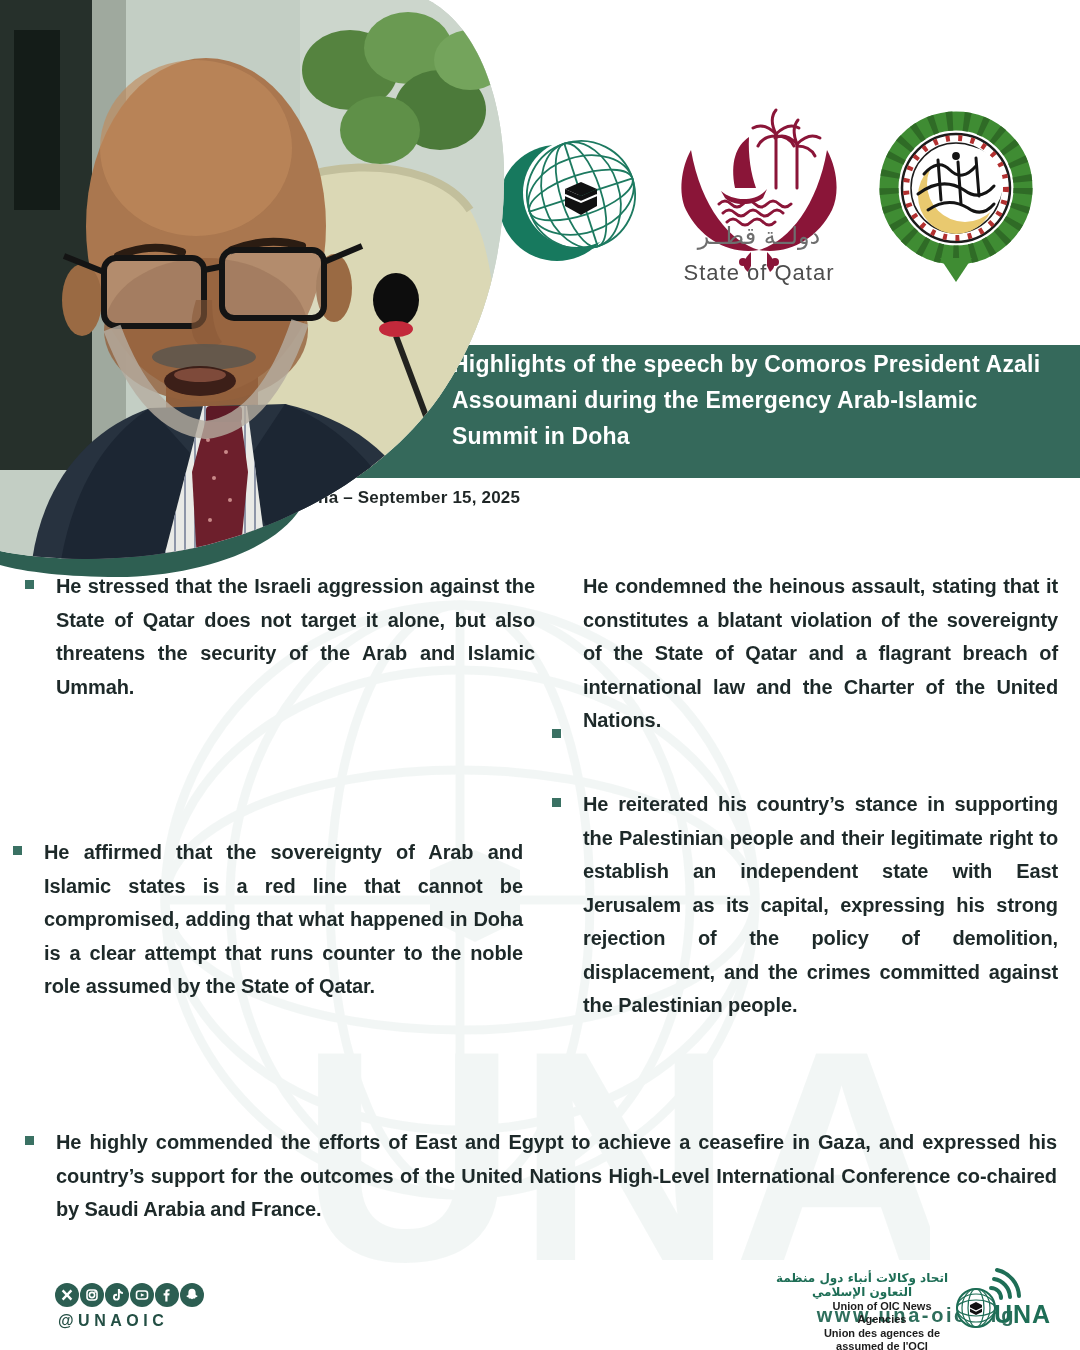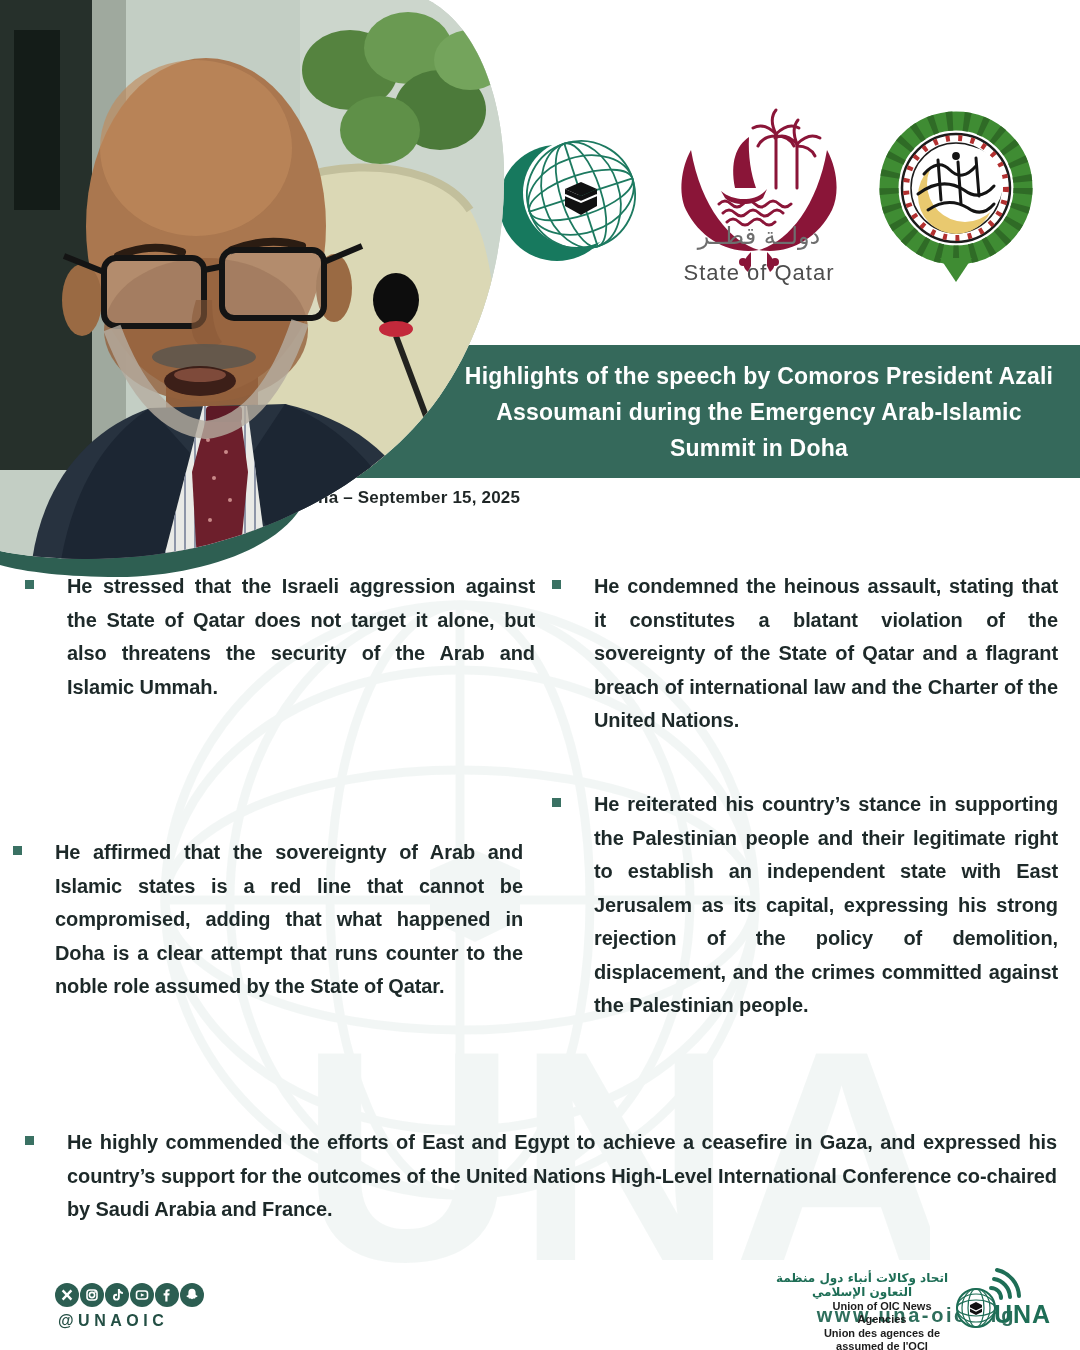--- a/index.html
+++ b/index.html
@@ -9,43 +9,43 @@
     font-family:"Liberation Sans","DejaVu Sans",sans-serif;margin:0 auto;
   }
   
   .watermark{position:absolute;left:130px;top:600px;width:800px;height:700px;opacity:.055;z-index:0;}
   
   .banner{
     position:absolute;left:330px;top:345px;width:750px;height:133px;
     background:#35695B;z-index:1;
   }
   .banner .title{
-    color:#ffffff;font-weight:700;font-size:23px;line-height:36px;text-align:center;
-    padding:13px 14px 0 122px;letter-spacing:.2px;
+    color:#ffffff;font-weight:700;font-size:23px;line-height:36px;text-align:left;
+    padding:1px 14px 0 122px;letter-spacing:.2px;
   }
   .dateline{
     position:absolute;left:295px;top:488px;z-index:2;
     font-weight:700;font-size:17px;color:#1f2626;letter-spacing:.2px;
   }
   
   .photo{position:absolute;left:0;top:0;width:540px;height:580px;z-index:3;}
   
   .logo{position:absolute;z-index:2;}
   .logo-oic{left:497px;top:103px;width:150px;height:185px;}
   .logo-qatar{left:663px;top:92px;width:192px;height:196px;}
   .logo-lag{left:868px;top:100px;width:176px;height:186px;}
   
   .bullet{
-    position:absolute;display:flex;gap:33px;z-index:2;
+    position:absolute;display:flex;gap:22px;z-index:2;
     font-weight:700;font-size:20px;line-height:33.5px;color:#1d2929;
     text-align:justify;letter-spacing:-0.1px;
   }
   .bullet .sq{flex:0 0 auto;width:9px;height:9px;background:#3a7163;margin-top:10px;}
   .b1{left:25px;top:570px;width:510px;}
-  .b2{left:552px;top:570px;width:506px;}
+  .b2{left:552px;top:570px;width:506px;align-items:flex-end;}
   .b3{left:13px;top:836px;width:510px;justify-content:center;}
   .b4{left:552px;top:788px;width:506px;}
   .b5{left:25px;top:1126px;width:1032px;}
   
   .social-row{position:absolute;left:55px;top:1283px;display:flex;gap:1px;z-index:2;}
   .social-row svg{display:block;}
   .handle{
     position:absolute;left:58px;top:1312px;z-index:2;
     font-weight:700;font-size:16px;letter-spacing:4.5px;color:#234f44;
   }

